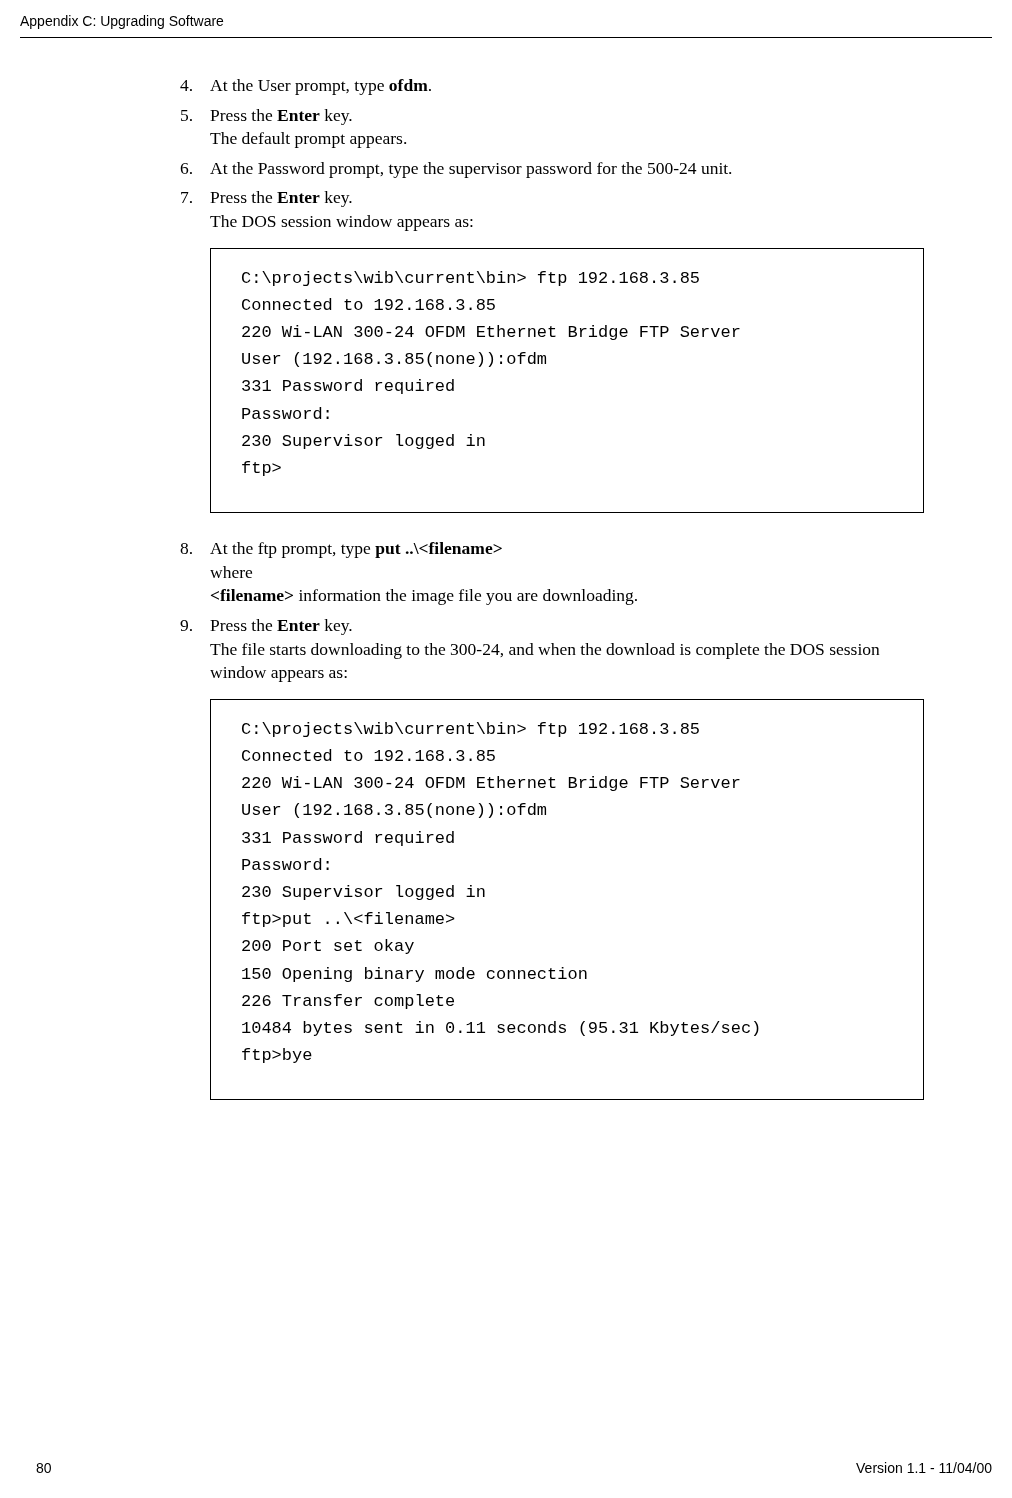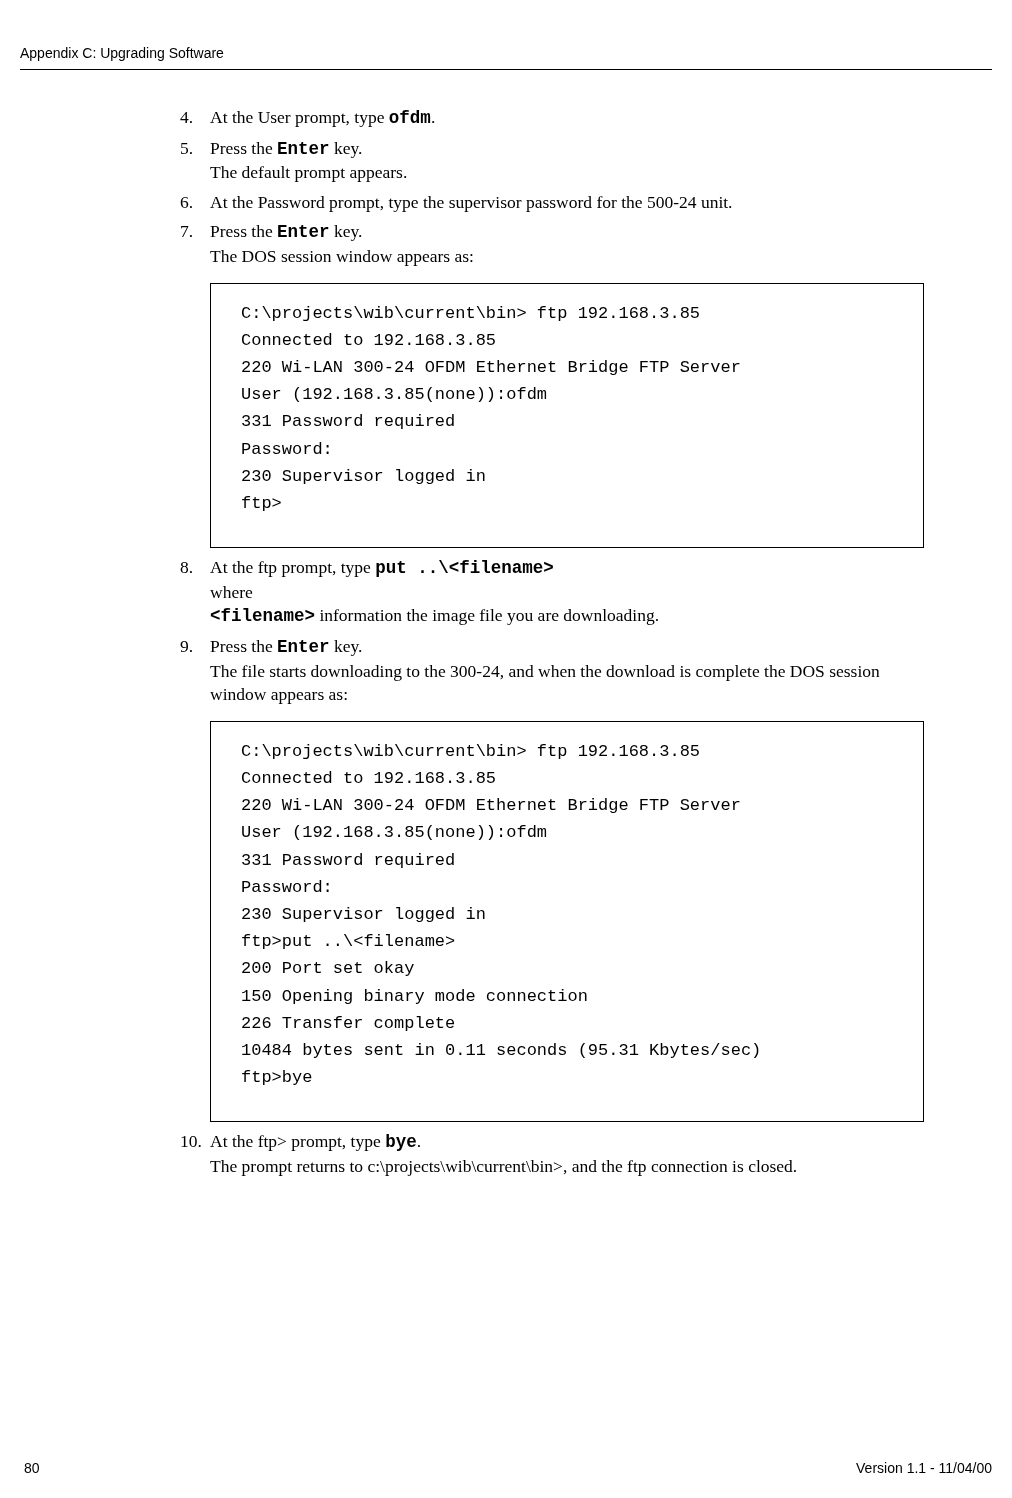--- a/index.html
+++ b/index.html
@@ -15,60 +15,59 @@
       background: #fff;
       width: 1012px;
       height: 1498px;
       position: relative;
       padding: 0;
     }
     .header {
       padding: 12px 20px 6px 20px;
       font-family: Arial, Helvetica, sans-serif;
       font-size: 14px;
-      margin-top: 32px;
     }
     .header-line {
       border-bottom: 1.5px solid #000;
       margin: 0 20px 0 20px;
     }
     .content {
       padding: 36px 88px 0 180px;
     }
     .step {
       display: flex;
       margin-bottom: 6px;
     }
     .step-num {
       min-width: 30px;
       flex-shrink: 0;
     }
     .step-body {
       flex: 1;
     }
     .bold {
-      font-family: Liberation Mono, monospace;
+      font-family: Liberation Serif, serif;
       font-weight: bold;
     }
     .italic {
       font-style: italic;
     }
     .code-box {
       border: 1.5px solid #000;
-      margin: 14px 0 2px 0;
+      margin: 14px 0 18px 0;
       padding: 16px 20px 30px 30px;
       font-family: "Courier New", Courier, monospace;
       font-size: 17px;
       line-height: 1.6;
       white-space: pre;
     }
     .footer {
       position: absolute;
       bottom: 20px;
-      left: 24px;
+      left: 36px;
       right: 20px;
       display: flex;
       justify-content: space-between;
       font-family: Arial, Helvetica, sans-serif;
       font-size: 14px;
     }
   </style>
 </head>
 <body>
 
@@ -140,26 +139,19 @@
 230 Supervisor logged in
 ftp&gt;put ..\&lt;filename&gt;
 200 Port set okay
 150 Opening binary mode connection
 226 Transfer complete
 10484 bytes sent in 0.11 seconds (95.31 Kbytes/sec)
 ftp&gt;bye</div>
     </div>
   </div>
 
-  <div class="step">
-    <div class="step-num">10.</div>
-    <div class="step-body">
-      <div><span>At the ftp&gt; prompt, type </span><span class="bold">bye</span><span>.</span></div>
-      <div>The prompt returns to c:\projects\wib\current\bin&gt;, and the ftp connection is closed.</div>
-    </div>
-  </div>
 
 </div>
 
 <div class="footer">
   <span>80</span>
   <span>Version 1.1 - 11/04/00</span>
 </div>
 
 </body></html>

